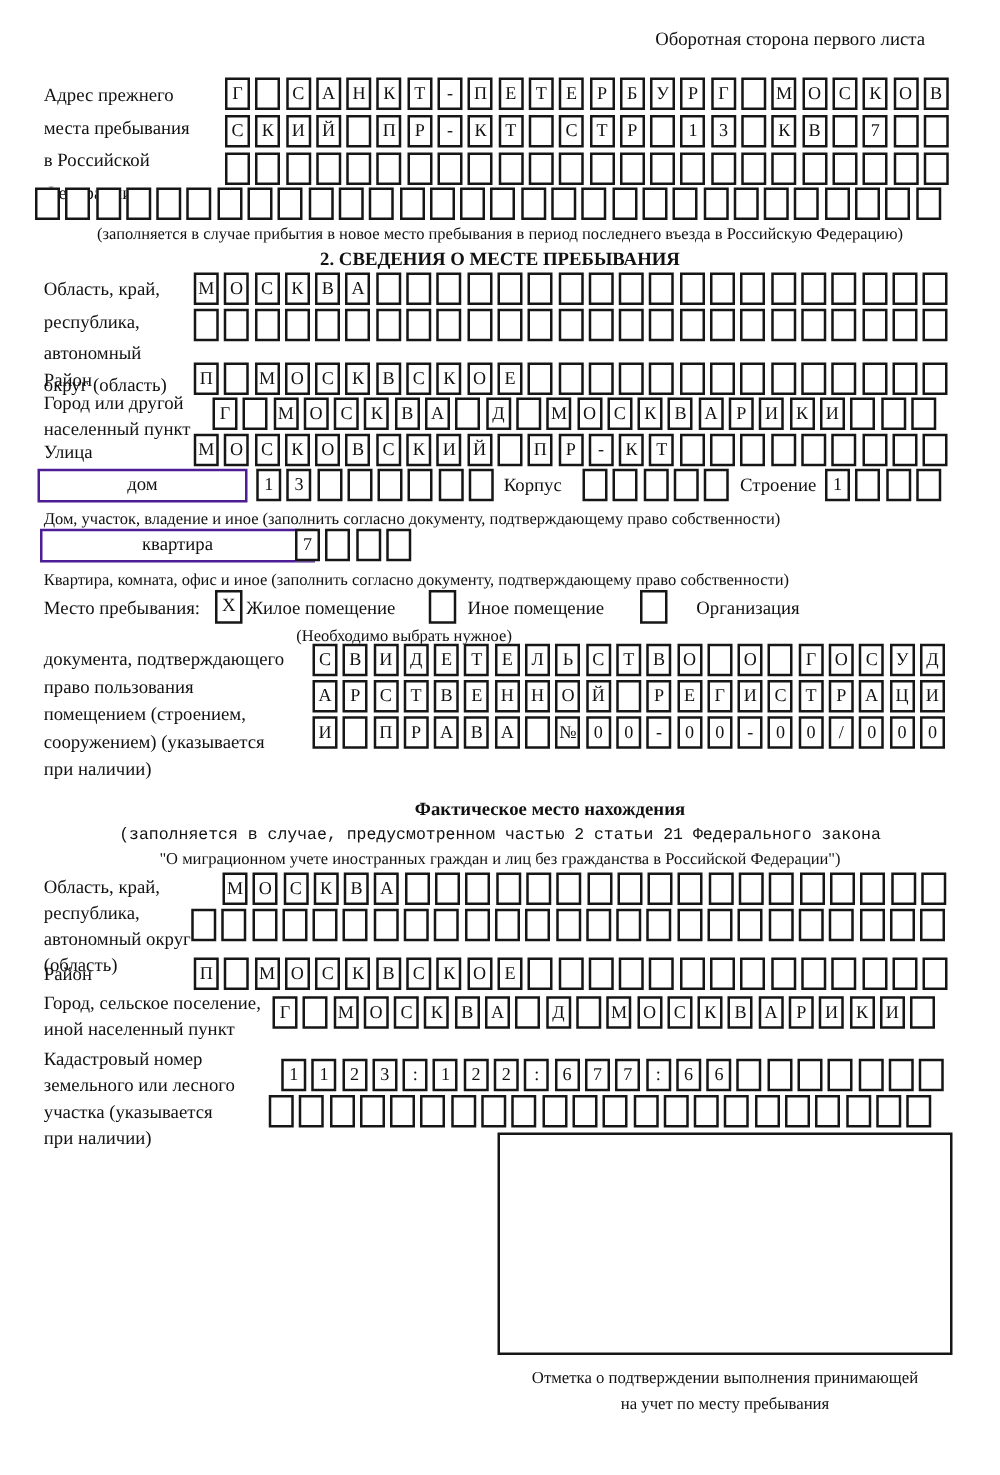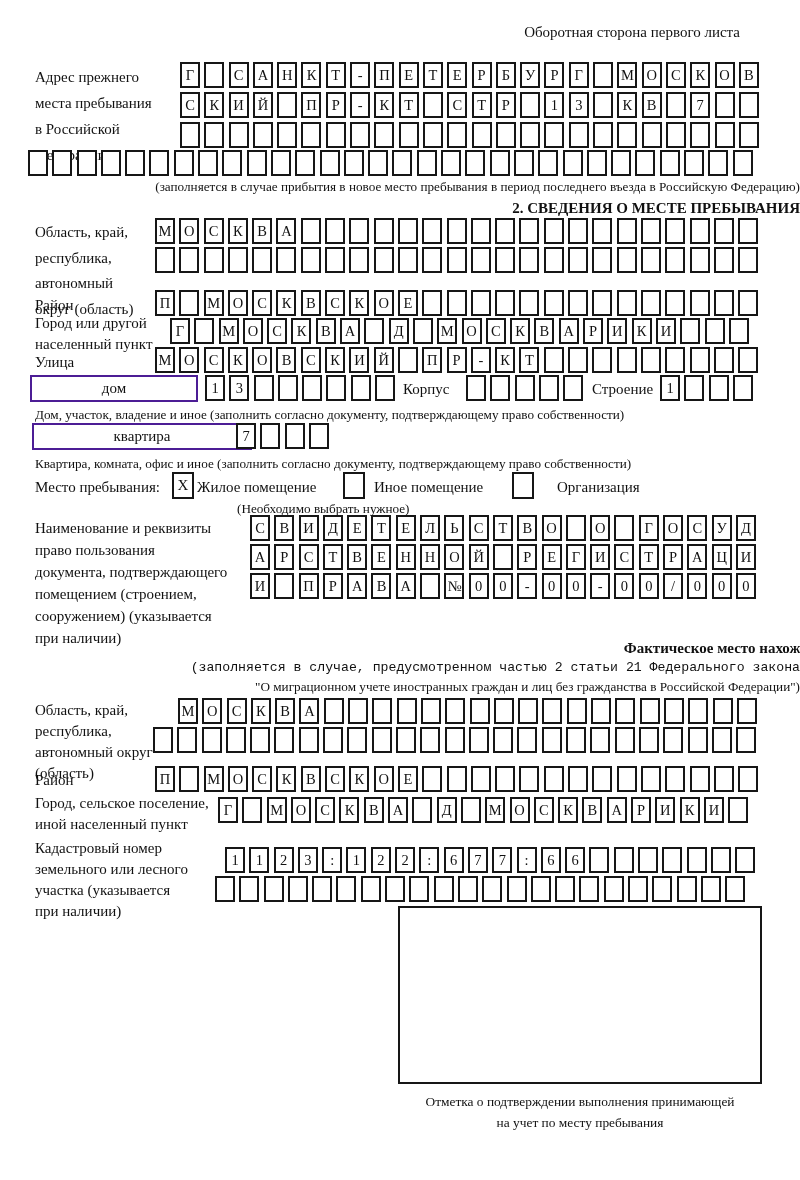--- a/index.html
+++ b/index.html
@@ -3,21 +3,21 @@
 <meta charset="utf-8">
 <style>
   html,body{margin:0;padding:0;}
   body{
     width:800px;height:1180px;position:relative;background:#ffffff;color:#111;
     font-family:"Liberation Serif","DejaVu Serif",serif;
   }
   .abs{position:absolute;}
   .lbl{font-size:15px;line-height:21px;white-space:nowrap;}
   .note{font-size:13.2px;white-space:nowrap;}
-  .center{left:0;width:800px;text-align:right;}
+  .center{left:0;width:800px;text-align:center;}
   .bold{font-weight:bold;}
   .cellrow{display:flex;gap:4.3px;}
   .cell{
     flex:none;width:20px;height:26px;border:2px solid #161616;box-sizing:border-box;
     display:flex;align-items:center;justify-content:center;
     font-size:14.5px;font-weight:500;background:#fff;
   }
   .wbox{
     border:2px solid #4c1d95;box-sizing:border-box;background:#fff;
     display:flex;align-items:center;justify-content:center;font-size:15px;
@@ -344,23 +344,22 @@
 <div class="abs lbl" style="top:477px;left:35px;">Место пребывания:</div>
 <div class="abs cbox" style="top:472px;left:172px;">X</div>
 <div class="abs lbl" style="top:477px;left:197px;">Жилое помещение</div>
 <div class="abs cbox" style="top:472px;left:343px;"></div>
 <div class="abs lbl" style="top:477px;left:374px;">Иное помещение</div>
 <div class="abs cbox" style="top:472px;left:512px;"></div>
 <div class="abs lbl" style="top:477px;left:557px;">Организация</div>
 <div class="abs note" style="top:501px;left:237px;">(Необходимо выбрать нужное)</div>
 
 <div class="abs lbl" style="top:517px;left:35px;line-height:22px;">
-  <div>Наименование и реквизиты</div>
+  <div>документа, подтверждающего</div>
   <div>право пользования</div>
-  <div>документа, подтверждающего</div>
   <div>помещением (строением,</div>
   <div>сооружением) (указывается</div>
   <div>при наличии)</div>
 </div>
 <div class="abs cellrow" style="top:515px;left:250px;">
     <span class="cell">С</span>
     <span class="cell">В</span>
     <span class="cell">И</span>
     <span class="cell">Д</span>
     <span class="cell">Е</span>

